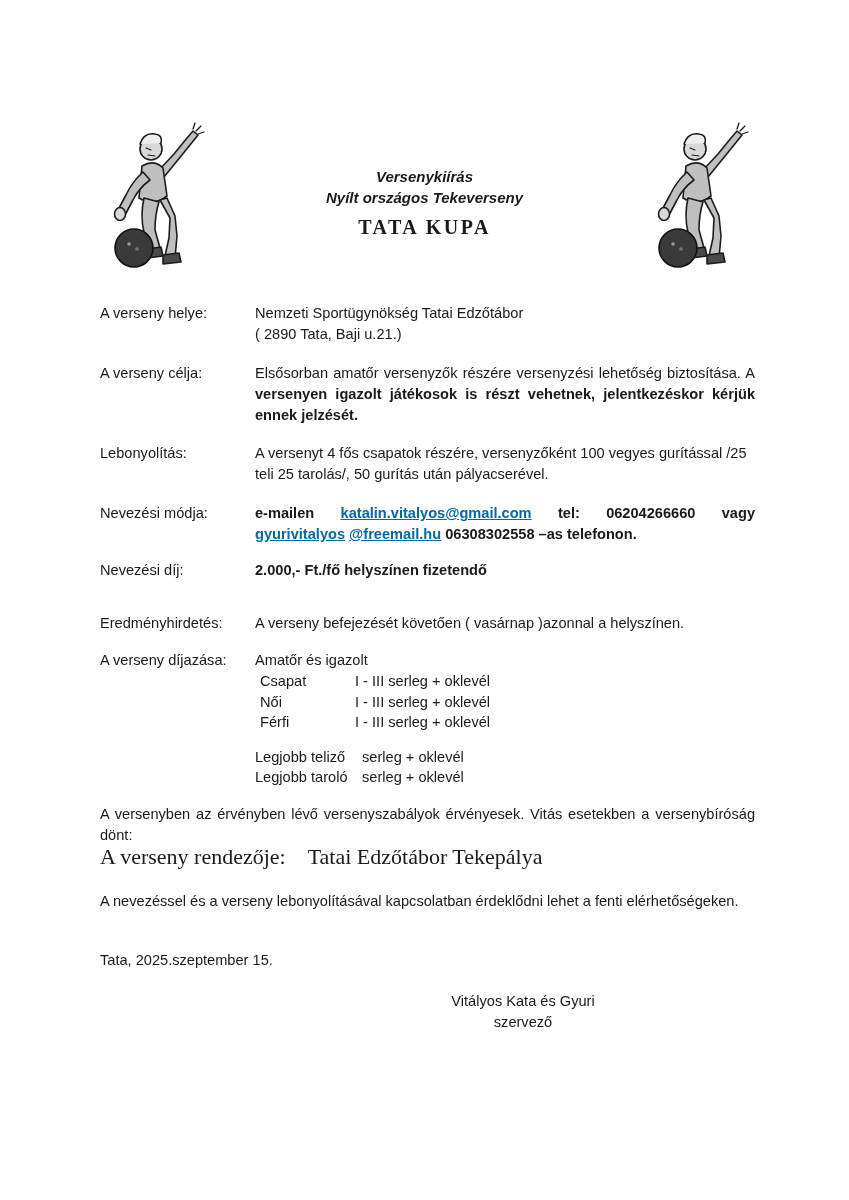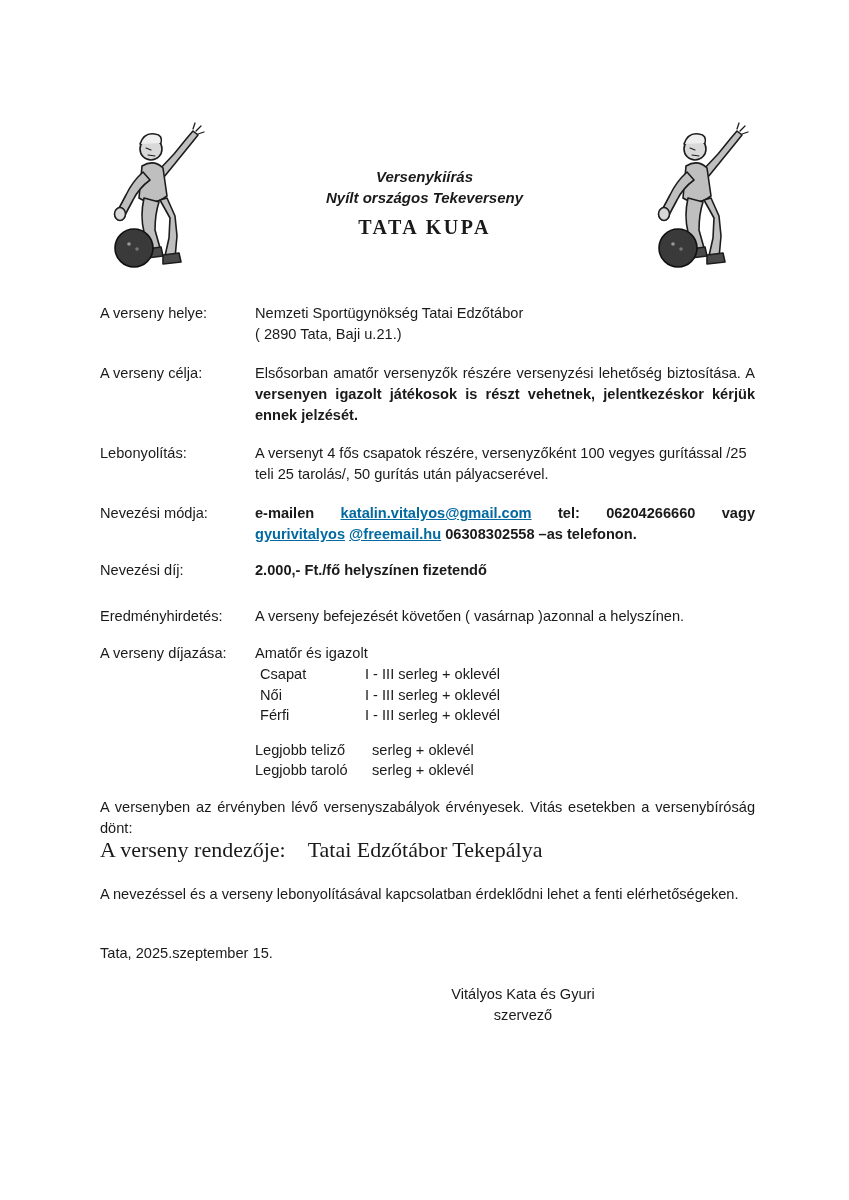--- a/index.html
+++ b/index.html
@@ -28,25 +28,25 @@
   .row{display:flex;}
   .row .label{width:155px;flex-shrink:0;}
   .row .value{width:500px;}
   .justify{text-align:justify;}
   .bold{font-weight:bold;}
   a.doc-link{color:#0369a1;text-decoration:underline;font-weight:bold;cursor:pointer;}
 
   .mb18{margin-bottom:18px;}
   .mb17{margin-bottom:17px;}
   .mb15{margin-bottom:15px;}
-  .mb22{margin-bottom:25px;}
+  .mb22{margin-bottom:32px;}
   .mb16{margin-bottom:16px;}
 
   
-  .prize-row{display:flex;line-height:20.5px;gap:10px;}
+  .prize-row{display:flex;line-height:20.5px;}
   .prize-name{width:95px;flex-shrink:0;padding-left:5px;}
   .prize-row.special .prize-name{width:107px;padding-left:0;}
   .prize-gap{height:14px;}
 
   
   .rules{width:655px;}
   .organizer{font-family:"Liberation Serif", serif;font-size:22px;margin-top:0;}
   .organizer .org-value{margin-left:22px;}
   .contact{margin-top:24px;}
   .date-line{margin-top:38px;}

